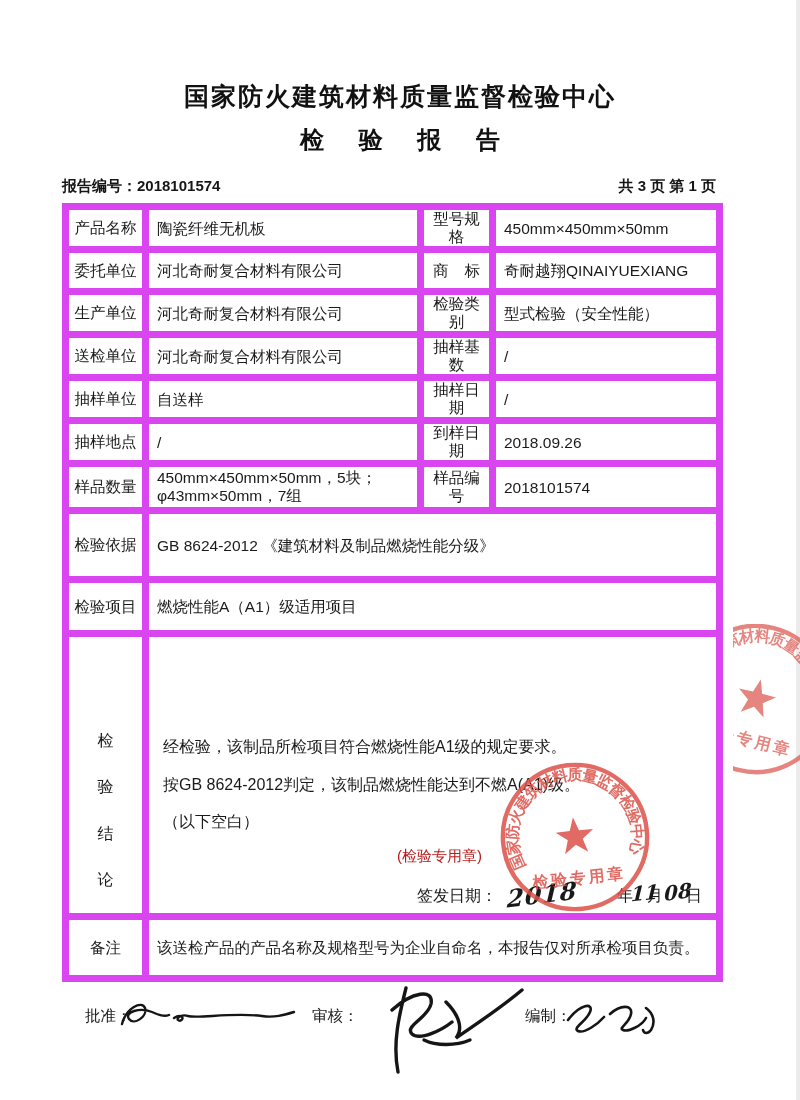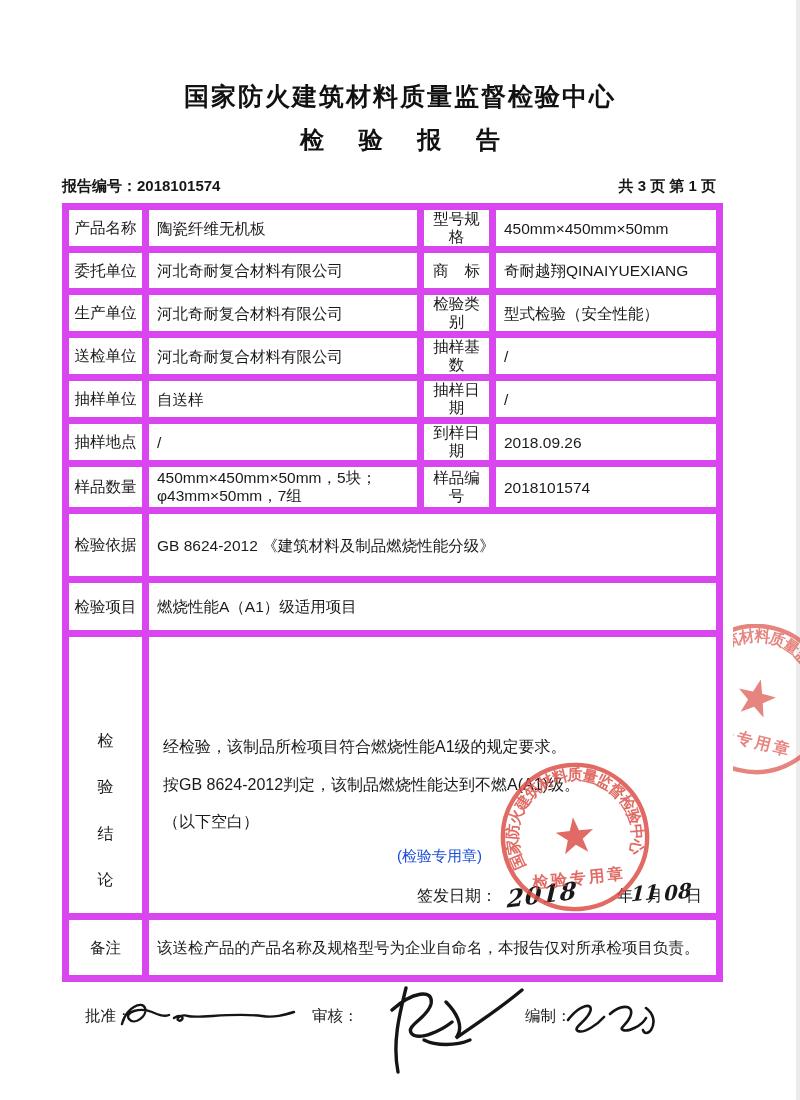--- a/index.html
+++ b/index.html
@@ -33,21 +33,21 @@
   td.vert{vertical-align:top;}
   .vert-stack{
     display:flex;flex-direction:column;justify-content:space-between;
     align-items:center;height:160px;padding:72px 0 0 0;font-size:16px;
   }
   td.concl{position:relative;vertical-align:top;}
   td.concl p{margin:0;padding-left:14px;font-size:16px;line-height:20px;}
   .concl-p1{padding-top:19px;}
   .concl-p2{padding-top:18px;}
   .concl-p3{padding-top:17px;}
-  .stamp-note{position:absolute;left:248px;top:210px;font-size:15px;color:#1d4ed8;}
+  .stamp-note{position:absolute;left:248px;top:210px;font-size:15px;color:#b91c1c;}
   .sign-line{position:absolute;left:0;top:245px;width:100%;height:34px;font-size:16px;}
   .sign-line .lbl{position:absolute;left:268px;top:4px;}
   .hw{
     font-family:"DejaVu Serif","Liberation Serif",serif;
     font-style:italic;font-weight:bold;color:#191919;display:inline-block;
   }
   .hw-year{position:absolute;left:358px;top:-2px;font-size:24px;transform:rotate(-7deg) skewX(-10deg);letter-spacing:1px;}
   .sl-year{position:absolute;left:468px;top:4px;}
   .hw-month{position:absolute;left:482px;top:-1px;font-size:20px;transform:rotate(-5deg) skewX(-8deg);}
   .sl-month{position:absolute;left:498px;top:4px;}

